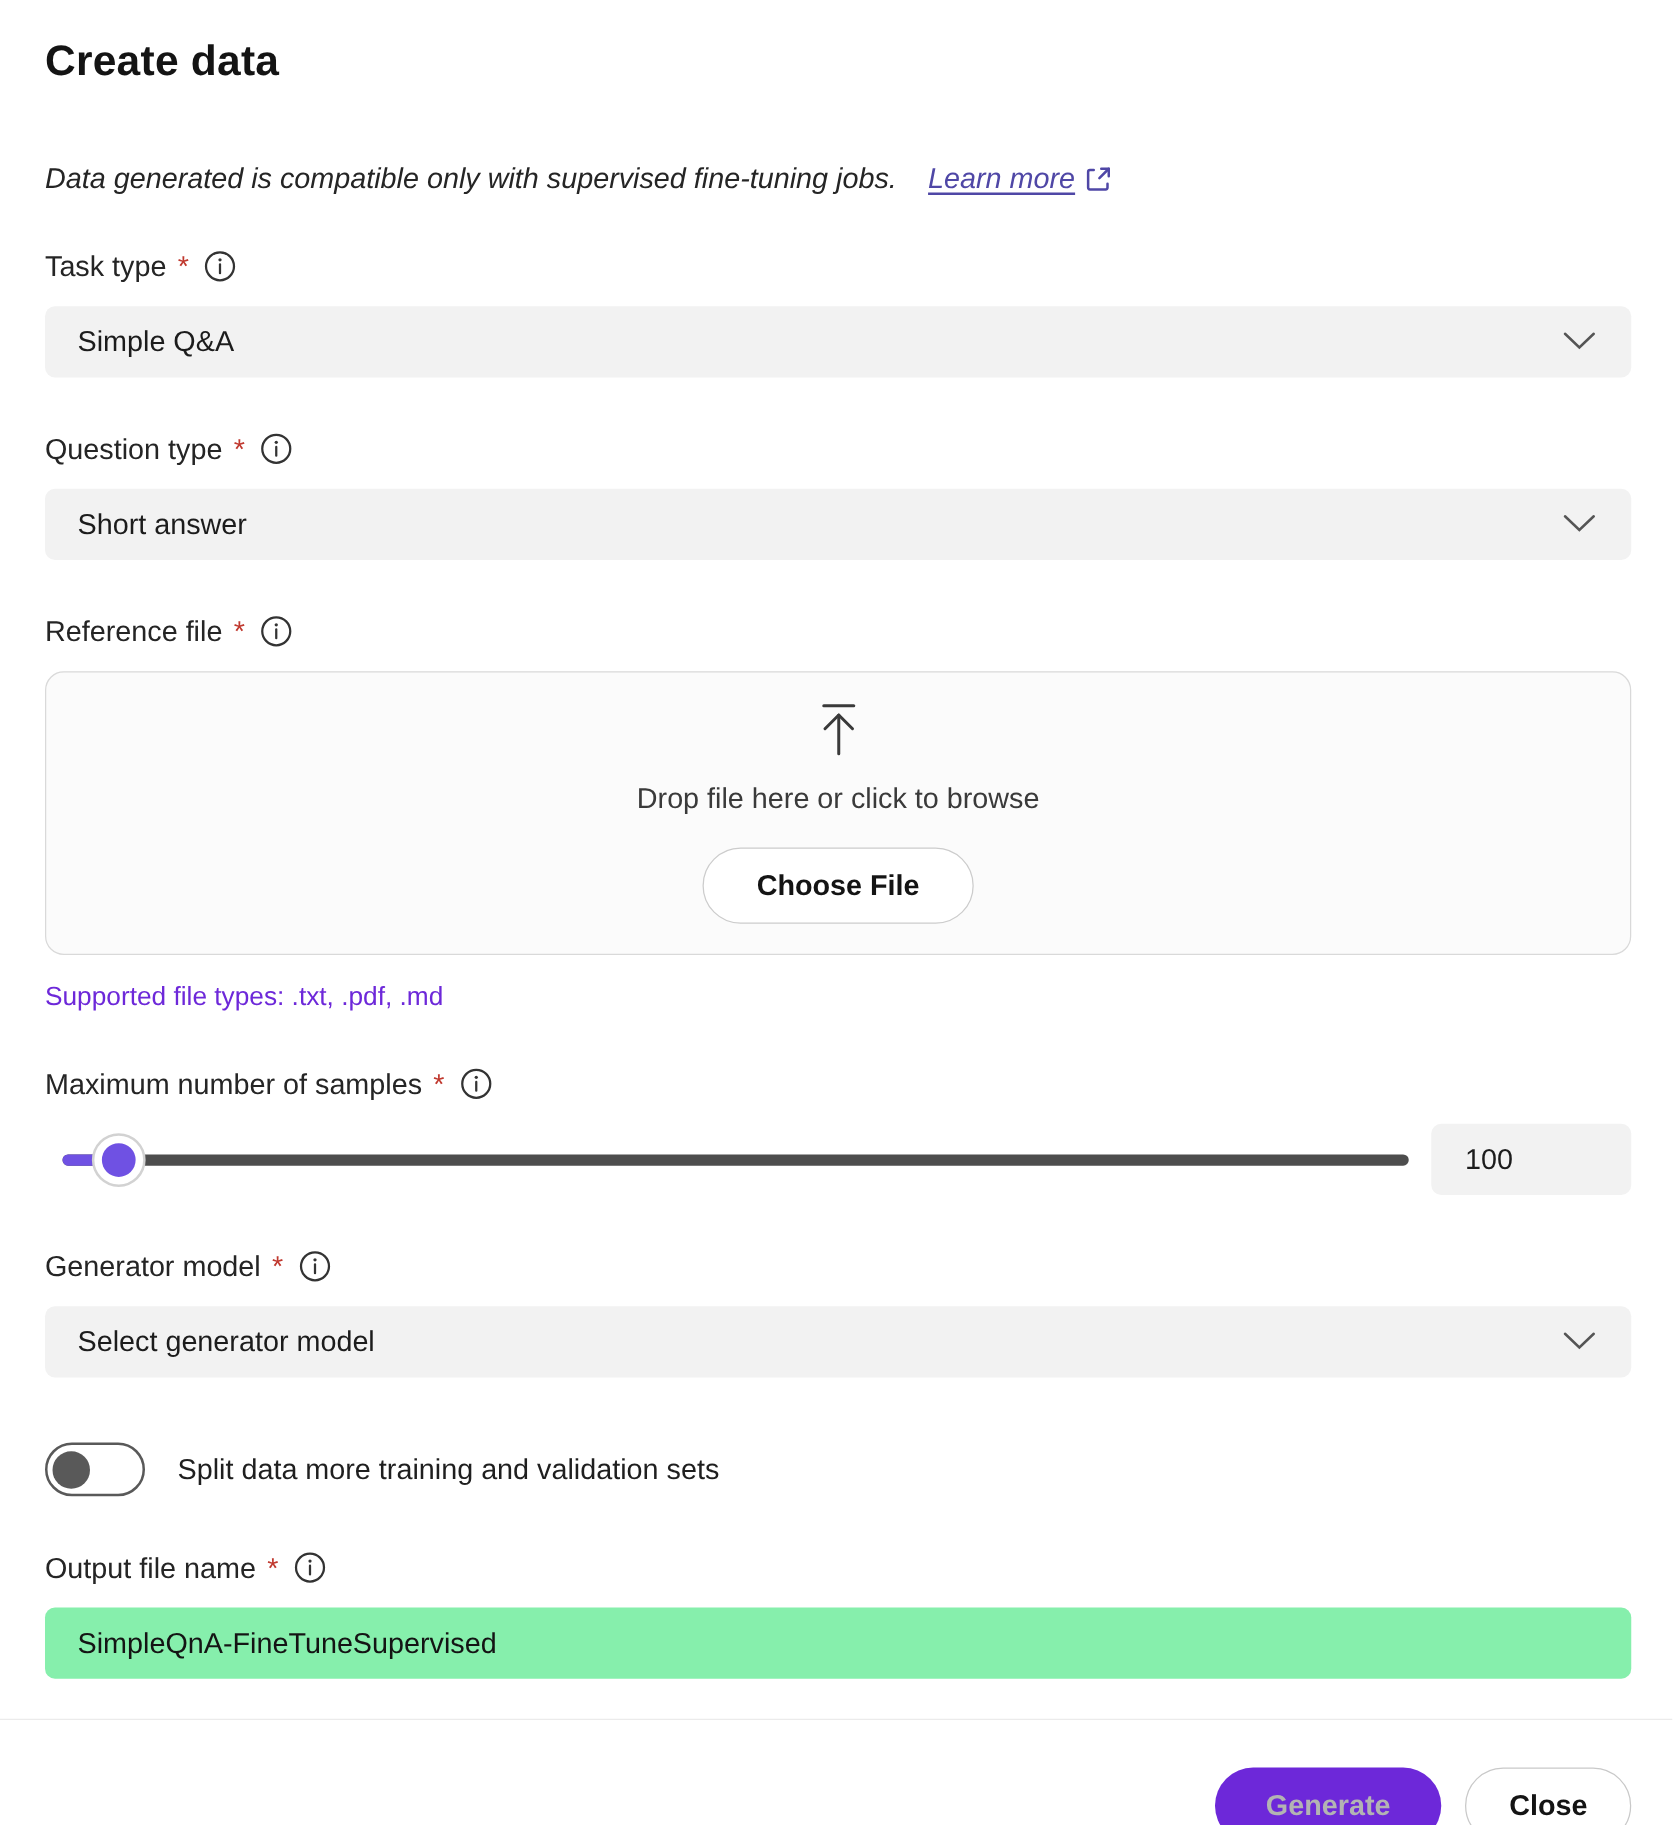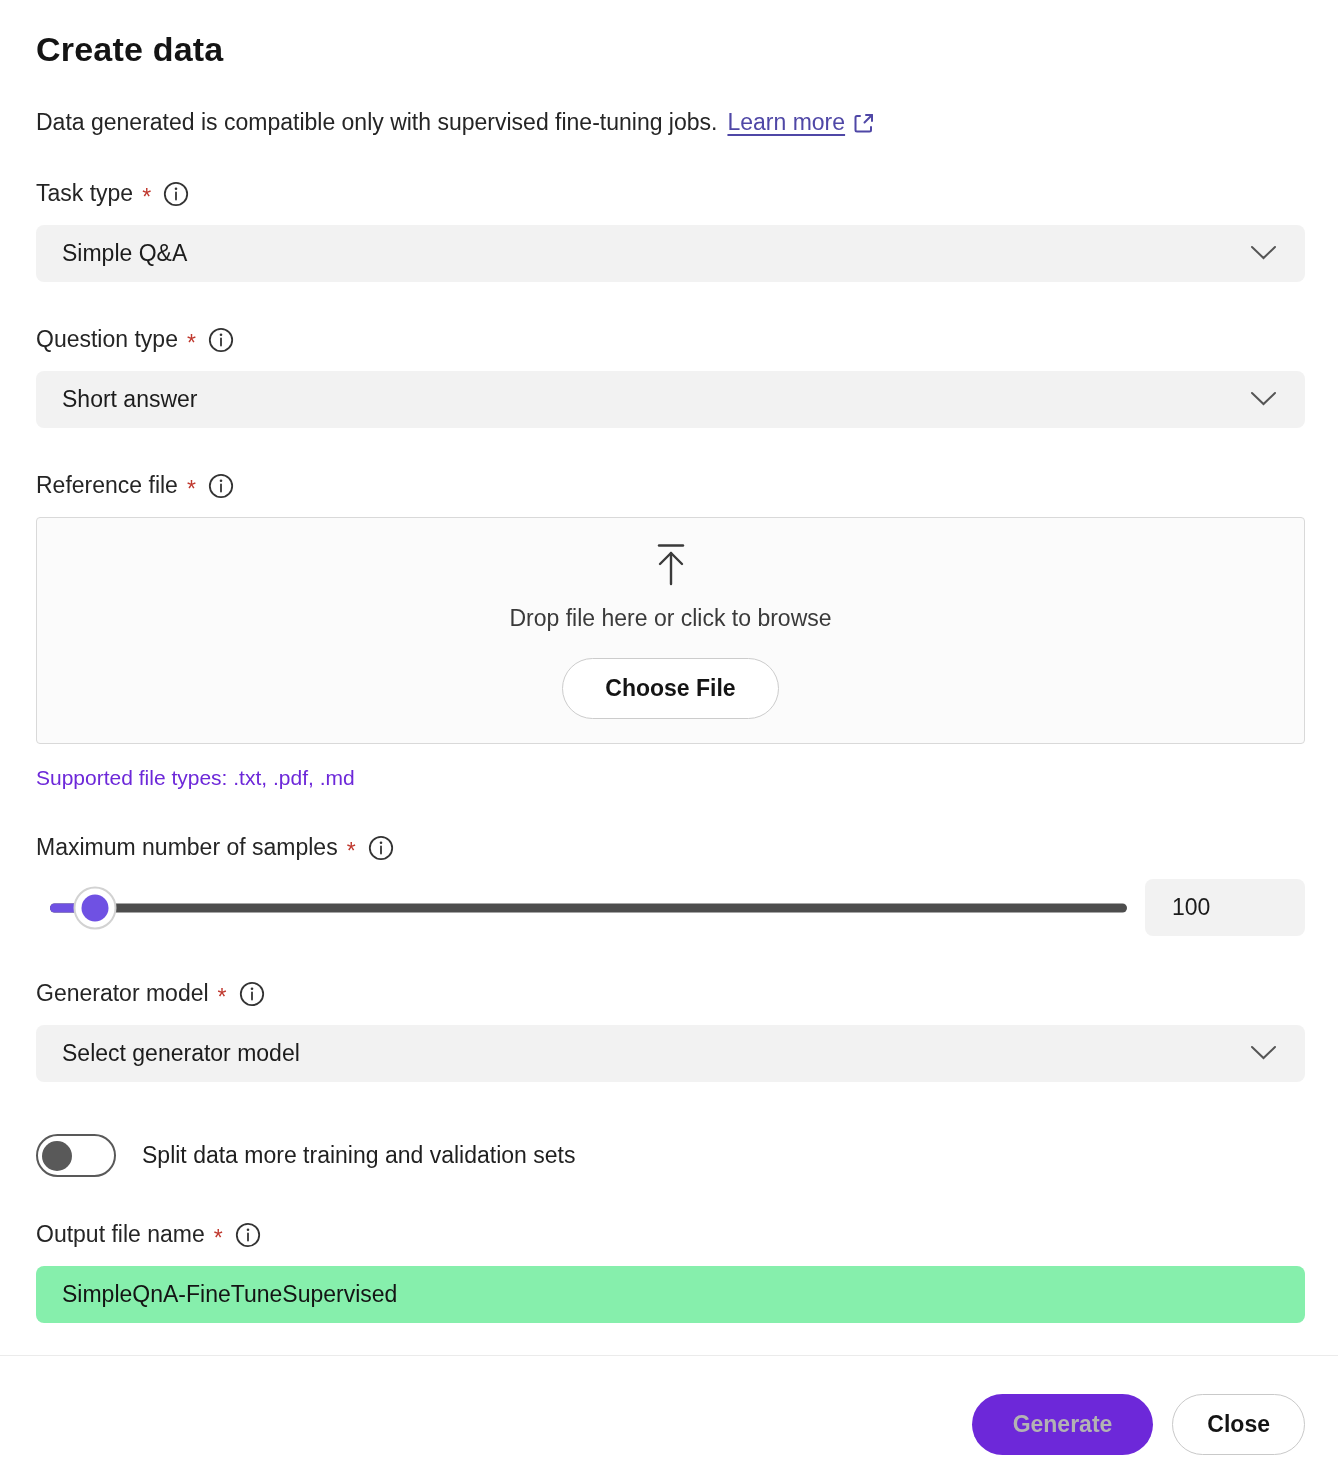--- a/index.html
+++ b/index.html
@@ -16,42 +16,43 @@
     display: flex;
     flex-direction: column;
   }
   h1.page-title {
     font-size: 34px;
     font-weight: 700;
     color: #141414;
     letter-spacing: 0.2px;
   }
   .subtitle {
-    margin-top: 40px;
+    margin-top: 60px;
     font-size: 23px;
     color: #252525;
     display: flex;
     align-items: center;
     flex-wrap: wrap;
-    gap: 2px;
+    gap: 17px;
+    font-style: italic;
   }
   .learn-more {
     color: #4f47a6;
     text-decoration: underline;
     text-underline-offset: 4px;
     margin-left: 8px;
     display: inline-flex;
     align-items: center;
     cursor: pointer;
   }
   .ext-icon { margin-left: 7px; display: inline-flex; }
   .field-group { margin-top: 44px; }
   .label-row {
     display: flex;
-    align-items: flex-end;
+    align-items: flex-start;
     margin-bottom: 18px;
     font-size: 23px;
     color: #252525;
   }
   .required {
     color: #c0392f;
     margin-left: 9px;
     font-size: 23px;
     line-height: 1;
     position: relative;
@@ -71,21 +72,21 @@
     justify-content: space-between;
     padding: 0 28px 0 26px;
     font-size: 23px;
     color: #1c1c1c;
     cursor: pointer;
   }
   .dropzone {
     height: 227px;
     border: 1.5px solid #d9d9d9;
     background: #fbfbfb;
-    border-radius: 4px;
+    border-radius: 15px;
     display: flex;
     flex-direction: column;
     align-items: center;
     justify-content: center;
     cursor: pointer;
   }
   .dropzone .drop-text {
     margin-top: 14px;
     font-size: 23px;
     color: #3a3a3a;

